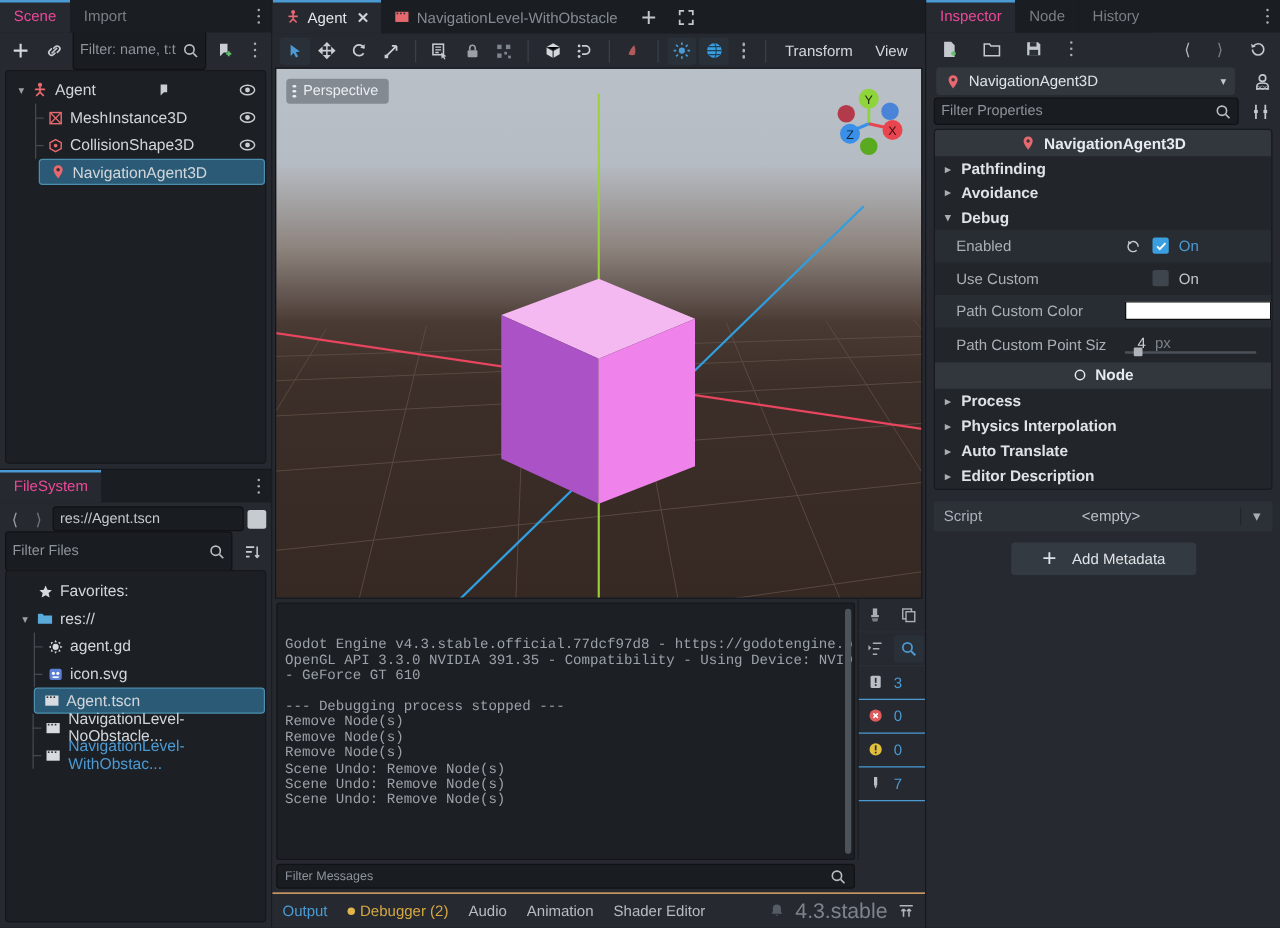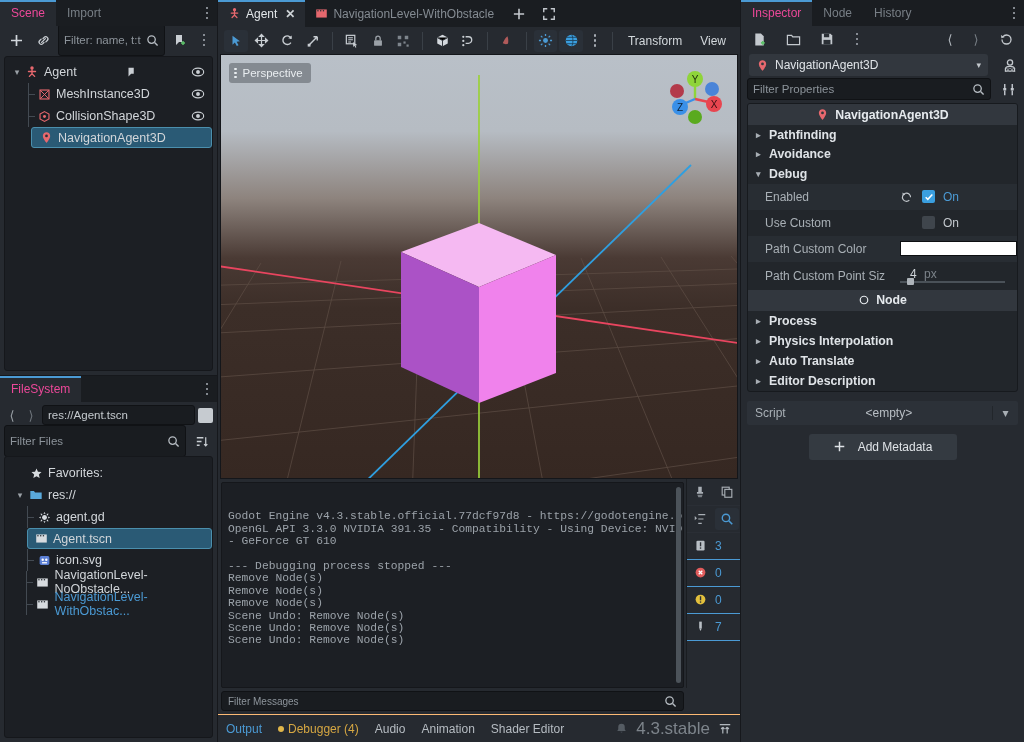--- a/index.html
+++ b/index.html
@@ -364,44 +364,44 @@
           <span class="fg"></span>
           <span class="nicon">
             <svg width="13" height="13" viewBox="0 0 16 16">
                 <circle cx="8" cy="8" r="3" fill="#d7dbdf"></circle>
                 <path d="M8 1.2l1.3 2.2h-2.6zM8 14.8l-1.3-2.2h2.6zM1.2 8l2.2-1.3v2.6zM14.8 8l-2.2 1.3V6.7zM3.2 3.2l2.5.6-1.9 1.9zM12.8 12.8l-2.5-.6 1.9-1.9zM12.8 3.2l-.6 2.5-1.9-1.9zM3.2 12.8l.6-2.5 1.9 1.9z" fill="#d7dbdf"></path>
               </svg>
           </span>
           <span class="tlabel">agent.gd</span>
         </div>
 
+        <div class="frow">
+          <span style="width:8px"></span>
+          <span class="fg"></span>
+          <span class="nicon">
+            <svg width="13" height="13" viewBox="0 0 16 16">
+                <rect x="2" y="2.5" width="12" height="11" rx="2" fill="#5b7fd4"></rect>
+                <circle cx="5.8" cy="7" r="1.5" fill="#fff"></circle>
+                <circle cx="10.2" cy="7" r="1.5" fill="#fff"></circle>
+                <rect x="5" y="10" width="6" height="1.6" fill="#fff"></rect>
+              </svg>
+          </span>
+          <span class="tlabel">icon.svg</span>
+        </div>
+
         <div class="frow sel">
           <span class="nicon">
             <svg width="13" height="13" viewBox="0 0 16 16">
                 <rect x="1.5" y="3" width="13" height="10" fill="#d7dbdf"></rect>
                 <rect x="2.8" y="3.8" width="1.6" height="1.6" fill="#2b3036"></rect>
                 <rect x="6.2" y="3.8" width="1.6" height="1.6" fill="#2b3036"></rect>
                 <rect x="9.6" y="3.8" width="1.6" height="1.6" fill="#2b3036"></rect>
               </svg>
           </span>
           <span class="tlabel">Agent.tscn</span>
-        </div>
-
-        <div class="frow">
-          <span style="width:8px"></span>
-          <span class="fg"></span>
-          <span class="nicon">
-            <svg width="13" height="13" viewBox="0 0 16 16">
-                <rect x="2" y="2.5" width="12" height="11" rx="2" fill="#5b7fd4"></rect>
-                <circle cx="5.8" cy="7" r="1.5" fill="#fff"></circle>
-                <circle cx="10.2" cy="7" r="1.5" fill="#fff"></circle>
-                <rect x="5" y="10" width="6" height="1.6" fill="#fff"></rect>
-              </svg>
-          </span>
-          <span class="tlabel">icon.svg</span>
         </div>
 
         <div class="frow">
           <span style="width:8px"></span>
           <span class="fg"></span>
           <span class="nicon">
             <svg width="13" height="13" viewBox="0 0 16 16">
                 <rect x="1.5" y="3" width="13" height="10" fill="#d7dbdf"></rect>
                 <rect x="2.8" y="3.8" width="1.6" height="1.6" fill="#2b3036"></rect>
                 <rect x="6.2" y="3.8" width="1.6" height="1.6" fill="#2b3036"></rect>
@@ -697,21 +697,21 @@
         </div>
         <div style="width:54px"></div>
       </div>
 
       <div class="bottom-bar">
         <div class="bb active">
           <span>Output</span>
         </div>
         <div class="bb warn">
           <span class="dot"></span>
-          <span>Debugger (4)</span>
+          <span>Debugger (2)</span>
         </div>
         <div class="bb">
           <span>Audio</span>
         </div>
         <div class="bb">
           <span>Animation</span>
         </div>
         <div class="bb">
           <span>Shader Editor</span>
         </div>

